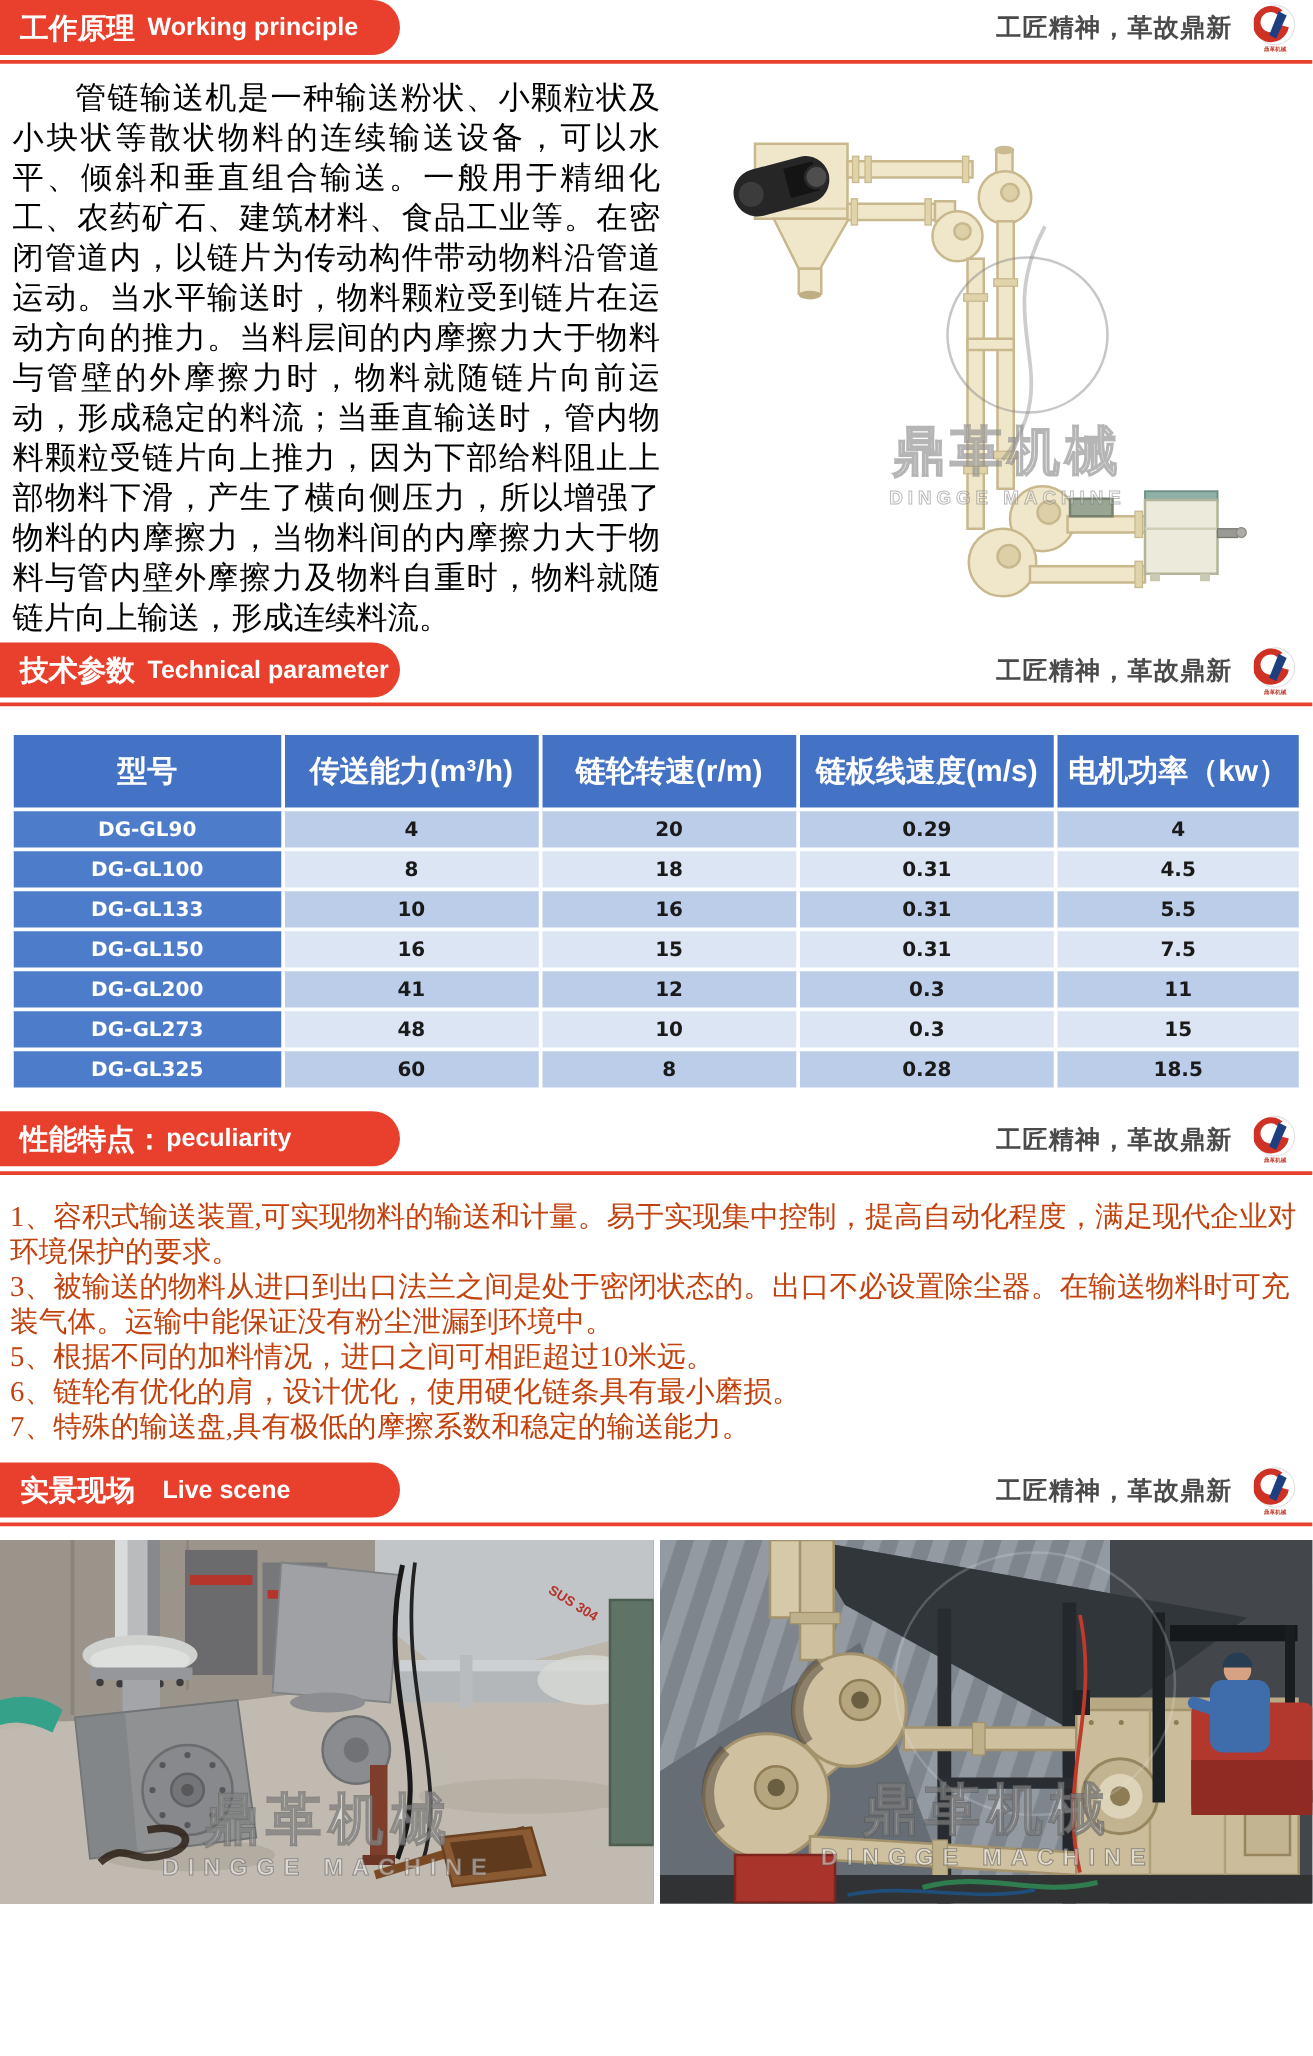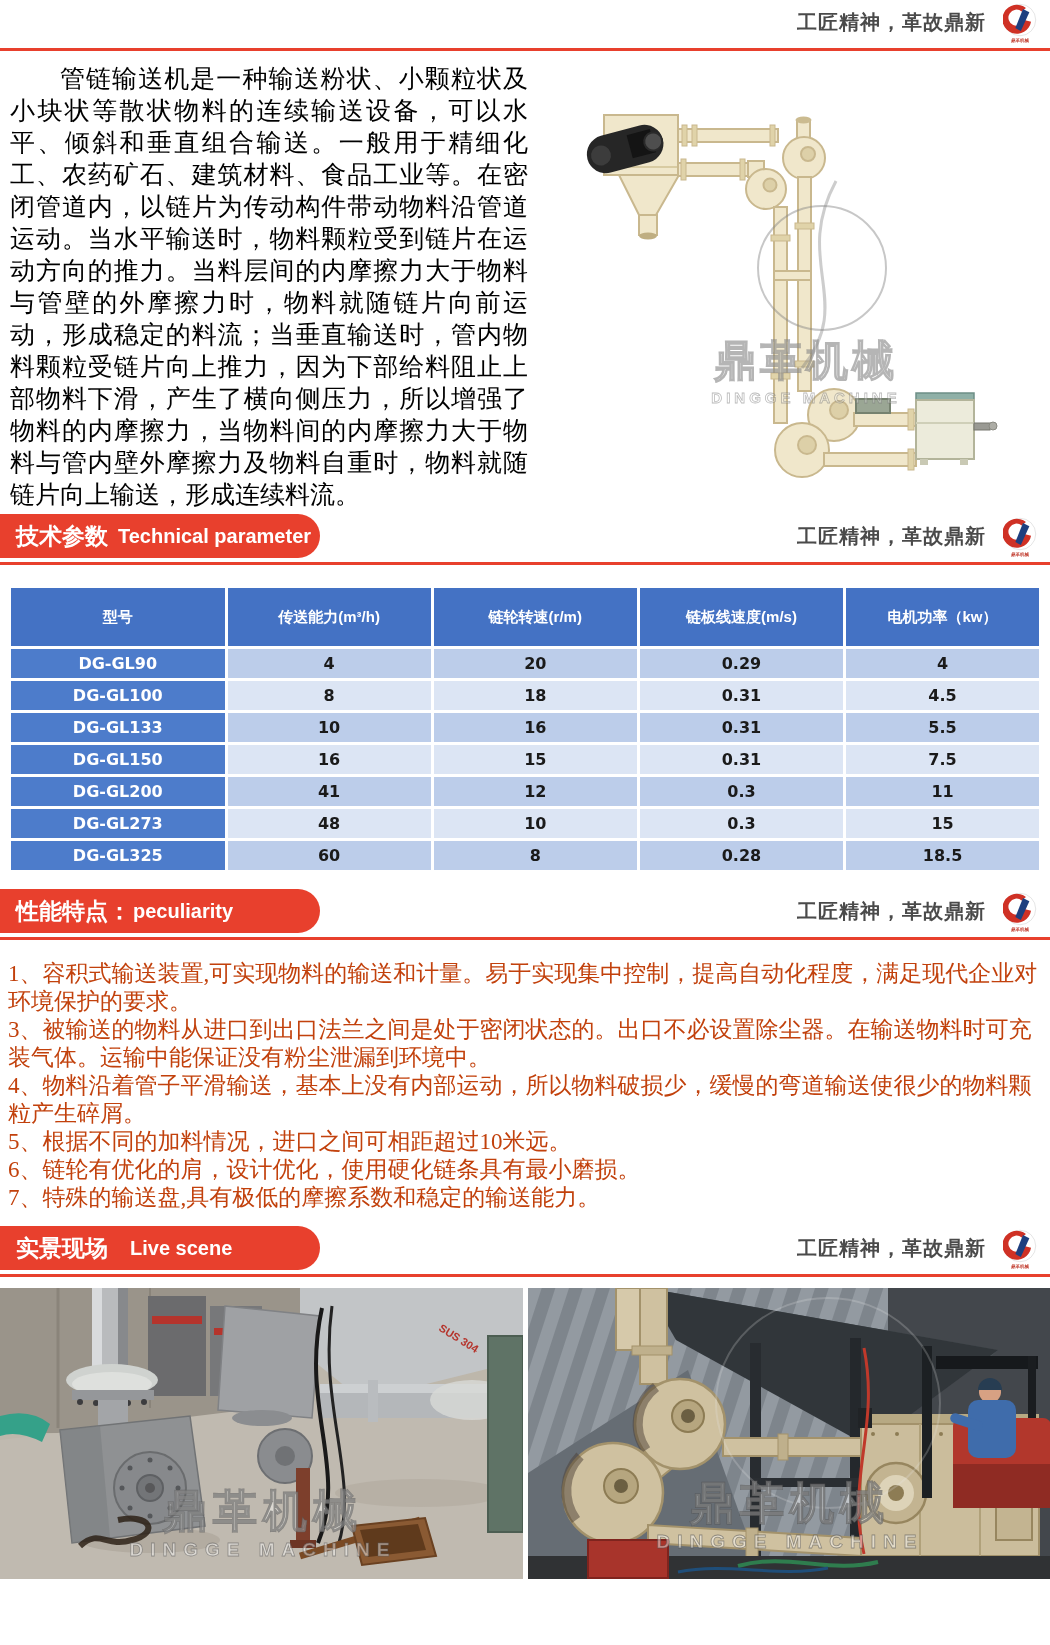--- a/index.html
+++ b/index.html
@@ -23,21 +23,21 @@
 
   
   .wp-section{display:flex;padding:12px 6px 0 10px;height:447px;box-sizing:border-box;}
   .wp-text{width:518px;font-family:"Liberation Serif","DejaVu Serif",serif;font-size:25px;
            line-height:32px;color:#000;text-align:justify;text-indent:2em;}
   .wp-image{flex:1;position:relative;}
   .wp-image svg{display:block;margin-left:6px;}
 
   
   .param-table{width:1034px;margin:20px 8px 0;border-collapse:collapse;table-layout:fixed;}
-  .param-table th{background:#4472c4;color:#fff;font-size:15px;font-weight:bold;height:56px;
+  .param-table th{background:#4472c4;color:#fff;font-size:24px;font-weight:bold;height:56px;
                   border:3px solid #fff;text-align:center;}
   .param-table td{height:27px;border:3px solid #fff;text-align:center;font-size:16px;font-weight:bold;color:#1a1a1a;
                   font-family:"DejaVu Sans","Liberation Sans",sans-serif;}
   .param-table td.model{background:#4d7ccb;color:#ffffff;}
   .param-table tr.odd td.val{background:#bccdea;}
   .param-table tr.even td.val{background:#dce5f4;}
 
   
   .pec-list{padding:20px 12px 0 8px;font-family:"Liberation Serif","DejaVu Serif",serif;
             font-size:23px;line-height:28px;color:#c2410c;}
@@ -47,20 +47,24 @@
   .photo{width:523px;height:291px;overflow:hidden;background:#888;}
   .photo svg{display:block;}
 
   .wm-zh{font-family:"Liberation Serif","DejaVu Serif",serif;font-weight:bold;}
   .wm-en{font-family:"Liberation Sans","DejaVu Sans",sans-serif;font-weight:bold;}
 </style>
 </head>
 <body>
 
 <div class="section-header">
+  <div class="hdr-bar">
+    <span class="hdr-zh">工作原理</span>
+    <span class="hdr-en">Working principle</span>
+  </div>
   <div class="hdr-right">工匠精神，革故鼎新</div>
   <div class="hdr-logo">
     <svg viewBox="0 0 40 40">
       <circle cx="20" cy="20" r="18.5" fill="#fff" stroke="#e0e0e0" stroke-width="1"></circle>
       <path d="M27,6 A17,17 0 1 0 33,22 L25,20 A9.5,9.5 0 1 1 22,10 Z" fill="#cf3125"></path>
       <path d="M23.5,7 L31,11 L21,33 L14.5,29.5 Z" fill="#1e3f7f"></path>
     </svg>
     <div class="cap">鼎革机械</div>
   </div>
   <div class="hdr-line"></div>
@@ -246,21 +250,20 @@
       <path d="M23.5,7 L31,11 L21,33 L14.5,29.5 Z" fill="#1e3f7f"></path>
     </svg>
     <div class="cap">鼎革机械</div>
   </div>
   <div class="hdr-line"></div>
 </div>
 
 <div class="pec-list">
   <div>1、容积式输送装置,可实现物料的输送和计量。易于实现集中控制，提高自动化程度，满足现代企业对环境保护的要求。</div>
   <div>3、被输送的物料从进口到出口法兰之间是处于密闭状态的。出口不必设置除尘器。在输送物料时可充装气体。运输中能保证没有粉尘泄漏到环境中。</div>
-  <div>4、物料沿着管子平滑输送，基本上没有内部运动，所以物料破损少，缓慢的弯道输送使很少的物料颗粒产生碎屑。</div>
   <div>5、根据不同的加料情况，进口之间可相距超过10米远。</div>
   <div>6、链轮有优化的肩，设计优化，使用硬化链条具有最小磨损。</div>
   <div>7、特殊的输送盘,具有极低的摩擦系数和稳定的输送能力。</div>
 </div>
 
 <div class="section-header" style="margin-top:14px;">
   <div class="hdr-bar">
     <span class="hdr-zh">实景现场</span>
     <span class="hdr-en wide">Live scene</span>
   </div>

